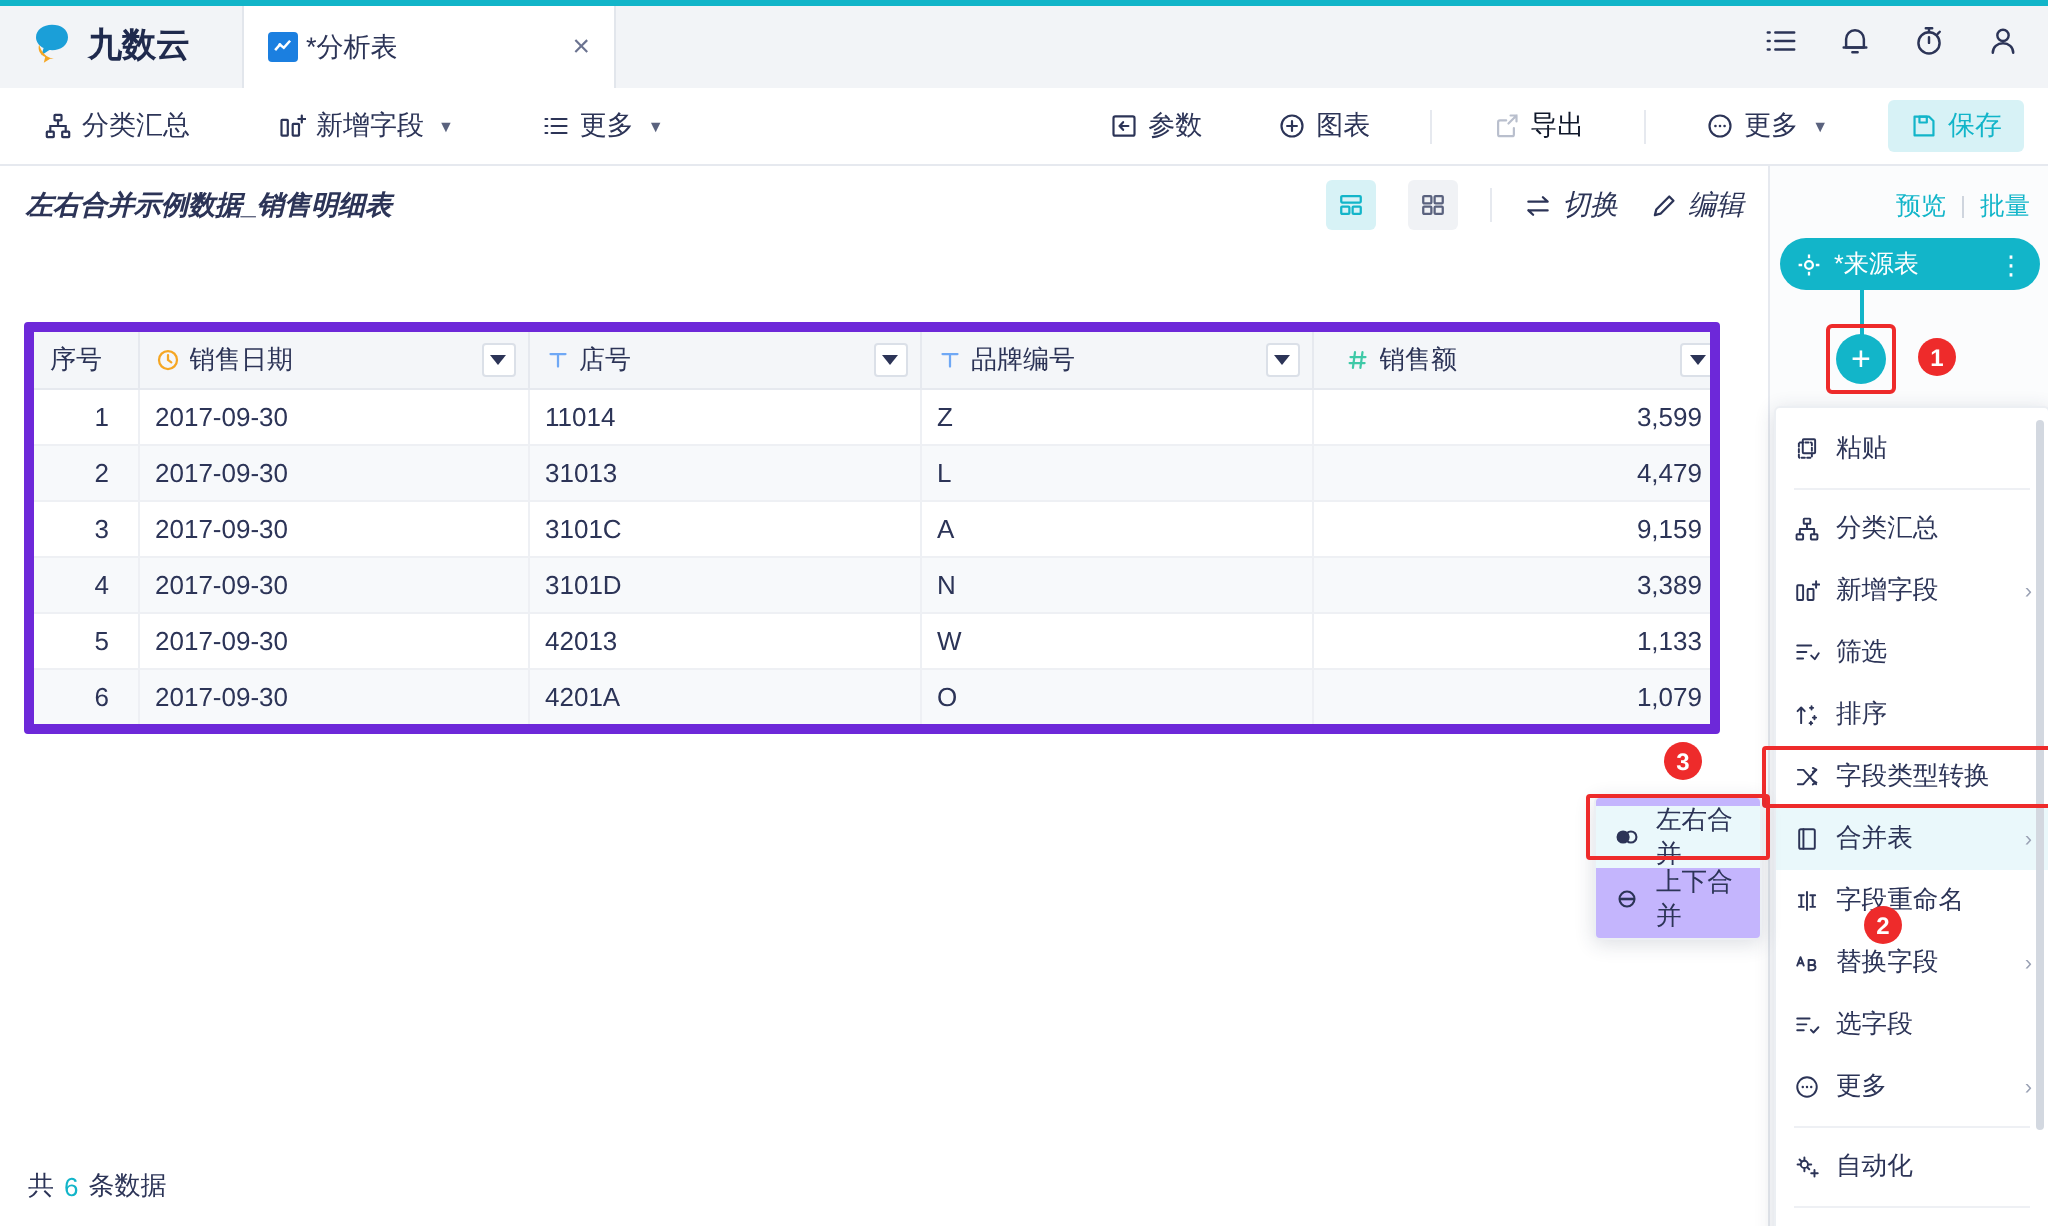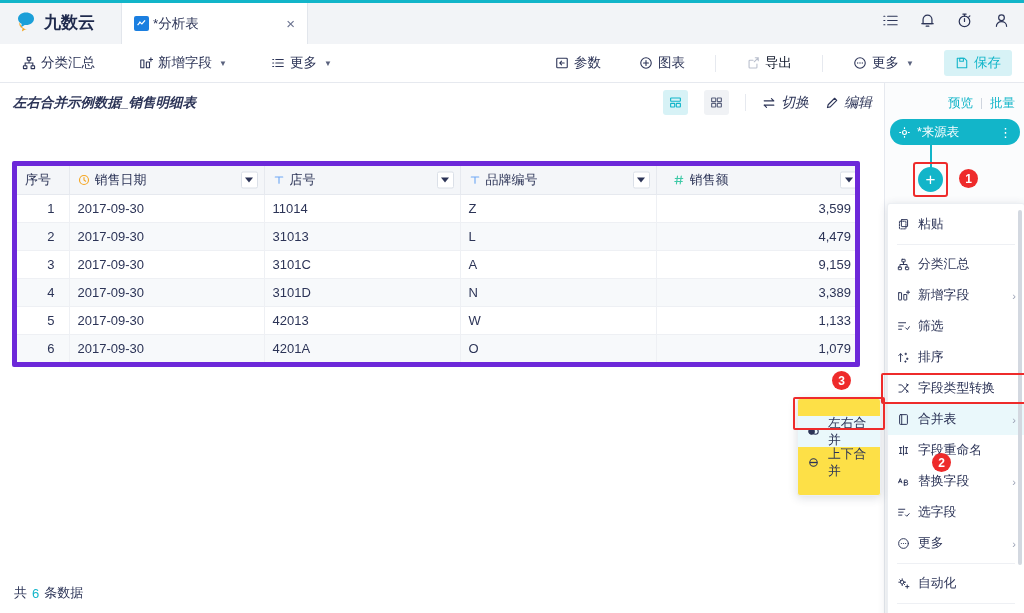--- a/index.html
+++ b/index.html
@@ -214,23 +214,23 @@
   }
   .badge2 { left:47px; top:370px; }
   .scroll-thumb {
     position:absolute; right:2px; top:6px; width:4px; height:355px;
     background:#d3d8e0; border-radius:2px; cursor:pointer;
   }
 
   
   .submenu {
     position:absolute; left:797px; top:398px; width:84px;
-    background:#fde047; border:1px solid #eceff3;
+    background:#c4b5fd; border:1px solid #eceff3;
     box-shadow:0 2px 10px rgba(40,50,80,.16); border-radius:3px;
-    padding:17px 0; z-index:50;
+    padding:4px 0; z-index:50;
   }
   .submenu .mi { height:31px; }
   .sub-hl {
     position:absolute; left:793px; top:397px; width:92px; height:33px;
     border:2px solid #ee2b2b; border-radius:2px; pointer-events:none; z-index:55;
   }
   .badge3 { left:832px; top:371px; }
 
   svg { display:block; }
 </style>

